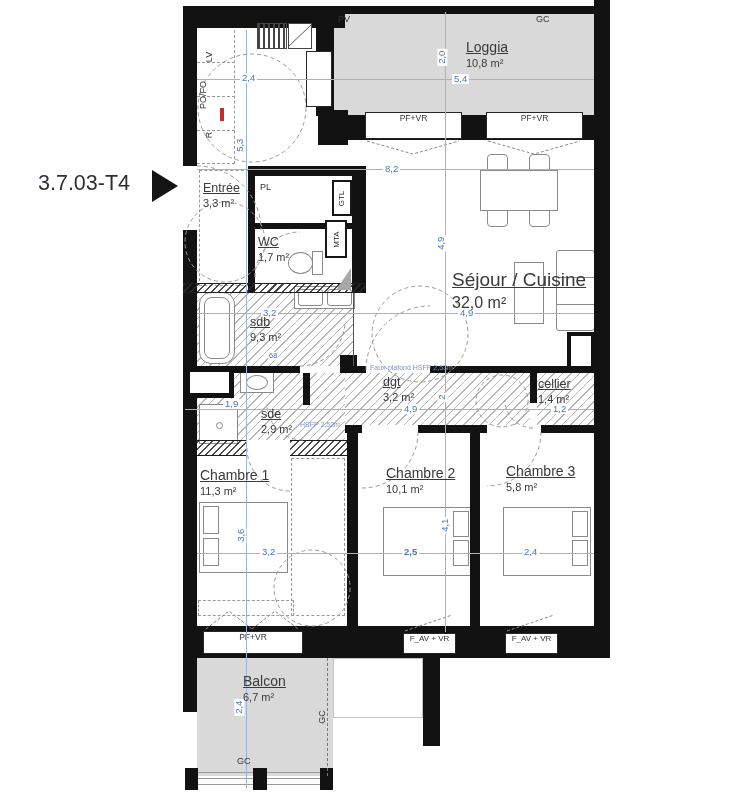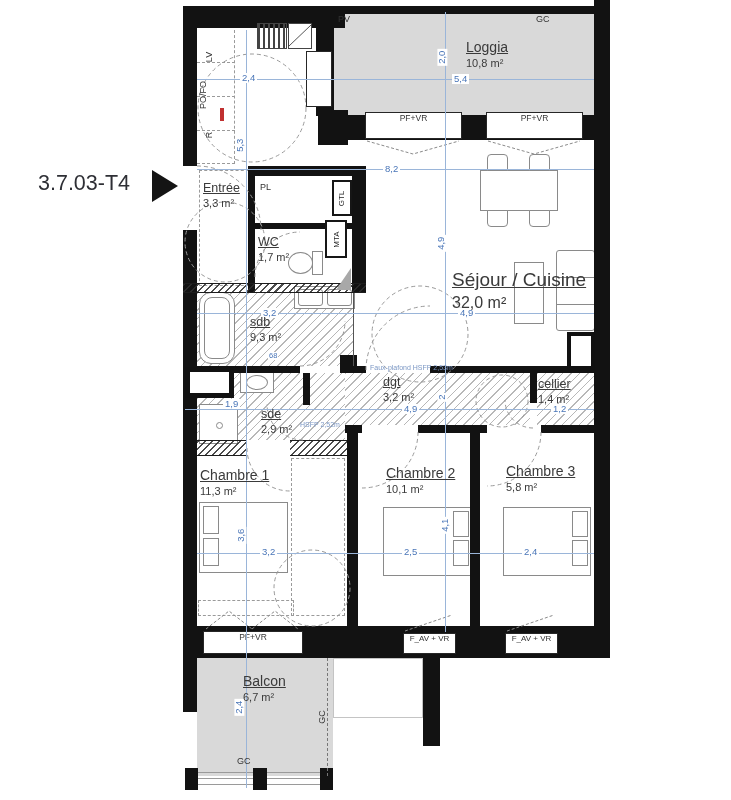--- a/index.html
+++ b/index.html
@@ -225,21 +225,21 @@
   <div class="a dim" style="left:383px;top:164px;">8,2</div>
   <div class="a dim vdim" style="left:433px;top:238px;">4,9</div>
   <div class="a dim" style="left:261px;top:308px;">3,2</div>
   <div class="a dim" style="left:458px;top:308px;">4,9</div>
   <div class="a dim" style="left:223px;top:399px;">1,9</div>
   <div class="a dim" style="left:402px;top:404px;">4,9</div>
   <div class="a dim vdim" style="left:438px;top:392px;">2</div>
   <div class="a dim" style="left:551px;top:404px;">1,2</div>
   <div class="a dim vdim" style="left:233px;top:530px;">3,6</div>
   <div class="a dim" style="left:260px;top:547px;">3,2</div>
-  <div class="a dim" style="left:402px;top:547px;">2,5</div>
+  <div class="a dim" style="left:402px;top:547px;font-weight:bold;">2,5</div>
   <div class="a dim vdim" style="left:437px;top:520px;">4,1</div>
   <div class="a dim" style="left:522px;top:547px;">2,4</div>
   <div class="a dim vdim" style="left:231px;top:702px;">2,4</div>
   <div class="a dim tiny" style="left:260px;top:352px;margin-left:8px;">68</div>
 
   <div class="a rl med" style="left:466px;top:38px;">
     <div class="nm">Loggia</div>
     <div class="ar">10,8 m²</div>
   </div>
   <div class="a rl" style="left:203px;top:180px;">

